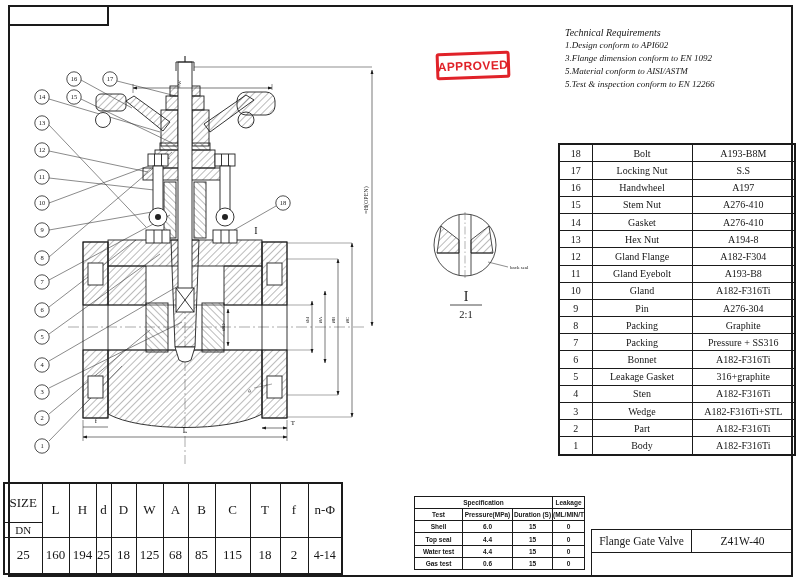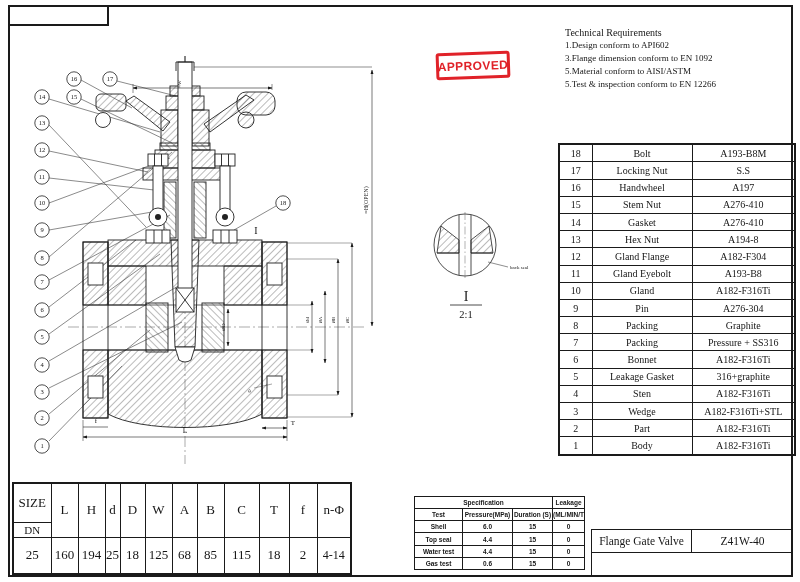--- a/index.html
+++ b/index.html
@@ -3,37 +3,37 @@
 <meta charset="utf-8">
 <style>
   html,body{margin:0;padding:0;background:#e8e8e8;}
   #sheet{position:relative;width:800px;height:582px;background:#ffffff;overflow:hidden;
          font-family:"Liberation Serif",serif;color:#161616;}
   .abs{position:absolute;box-sizing:border-box;}
   
   #frame{left:8px;top:5px;width:785px;height:572px;border:2px solid #1a1a1a;}
   #rev-box{left:8px;top:5px;width:101px;height:21px;border:2px solid #1a1a1a;}
   
-  #techreq{left:565px;top:26px;width:232px;}
+  #techreq{left:565px;top:26px;width:232px;font-style:italic;}
   #techreq .tr-title{font-size:10px;line-height:13px;}
   #techreq .tr-line{font-size:9px;line-height:13px;white-space:nowrap;}
   
   #stamp{left:436px;top:52px;width:74px;height:27px;border:3px solid #e02229;border-radius:3px;
          color:#e02229;font-family:"Liberation Sans",sans-serif;font-weight:bold;font-size:12px;
          display:flex;align-items:center;justify-content:center;letter-spacing:.4px;
          transform:rotate(-2deg);background:#fff;}
   
   #parts{left:558px;top:143px;width:236px;height:313px;}
   #parts table{width:236px;height:313px;border-collapse:collapse;table-layout:fixed;}
   #parts td{border:1px solid #1a1a1a;font-size:10px;text-align:center;padding:0;overflow:hidden;
             white-space:nowrap;}
   #parts table{border:2px solid #1a1a1a;}
   
   #sizetab table{border-collapse:collapse;table-layout:fixed;}
-  #sizetab{left:12px;top:482px;}
+  #sizetab{left:3px;top:482px;}
   #sizetab td{border:1px solid #1a1a1a;text-align:center;padding:0;font-size:13px;overflow:hidden;}
   #sizetab table{border:2px solid #1a1a1a;}
   
   #spec{left:414px;top:496px;}
   #spec table{border-collapse:collapse;table-layout:fixed;font-family:"Liberation Sans",sans-serif;}
   #spec td{border:1px solid #1a1a1a;text-align:center;padding:0;font-size:6.5px;font-weight:bold;
            overflow:hidden;white-space:nowrap;}
   #spec table{border:1.6px solid #1a1a1a;}
   
   #titleblock{left:591px;top:529px;width:202px;height:48px;border:1.6px solid #1a1a1a;border-right:none;}

